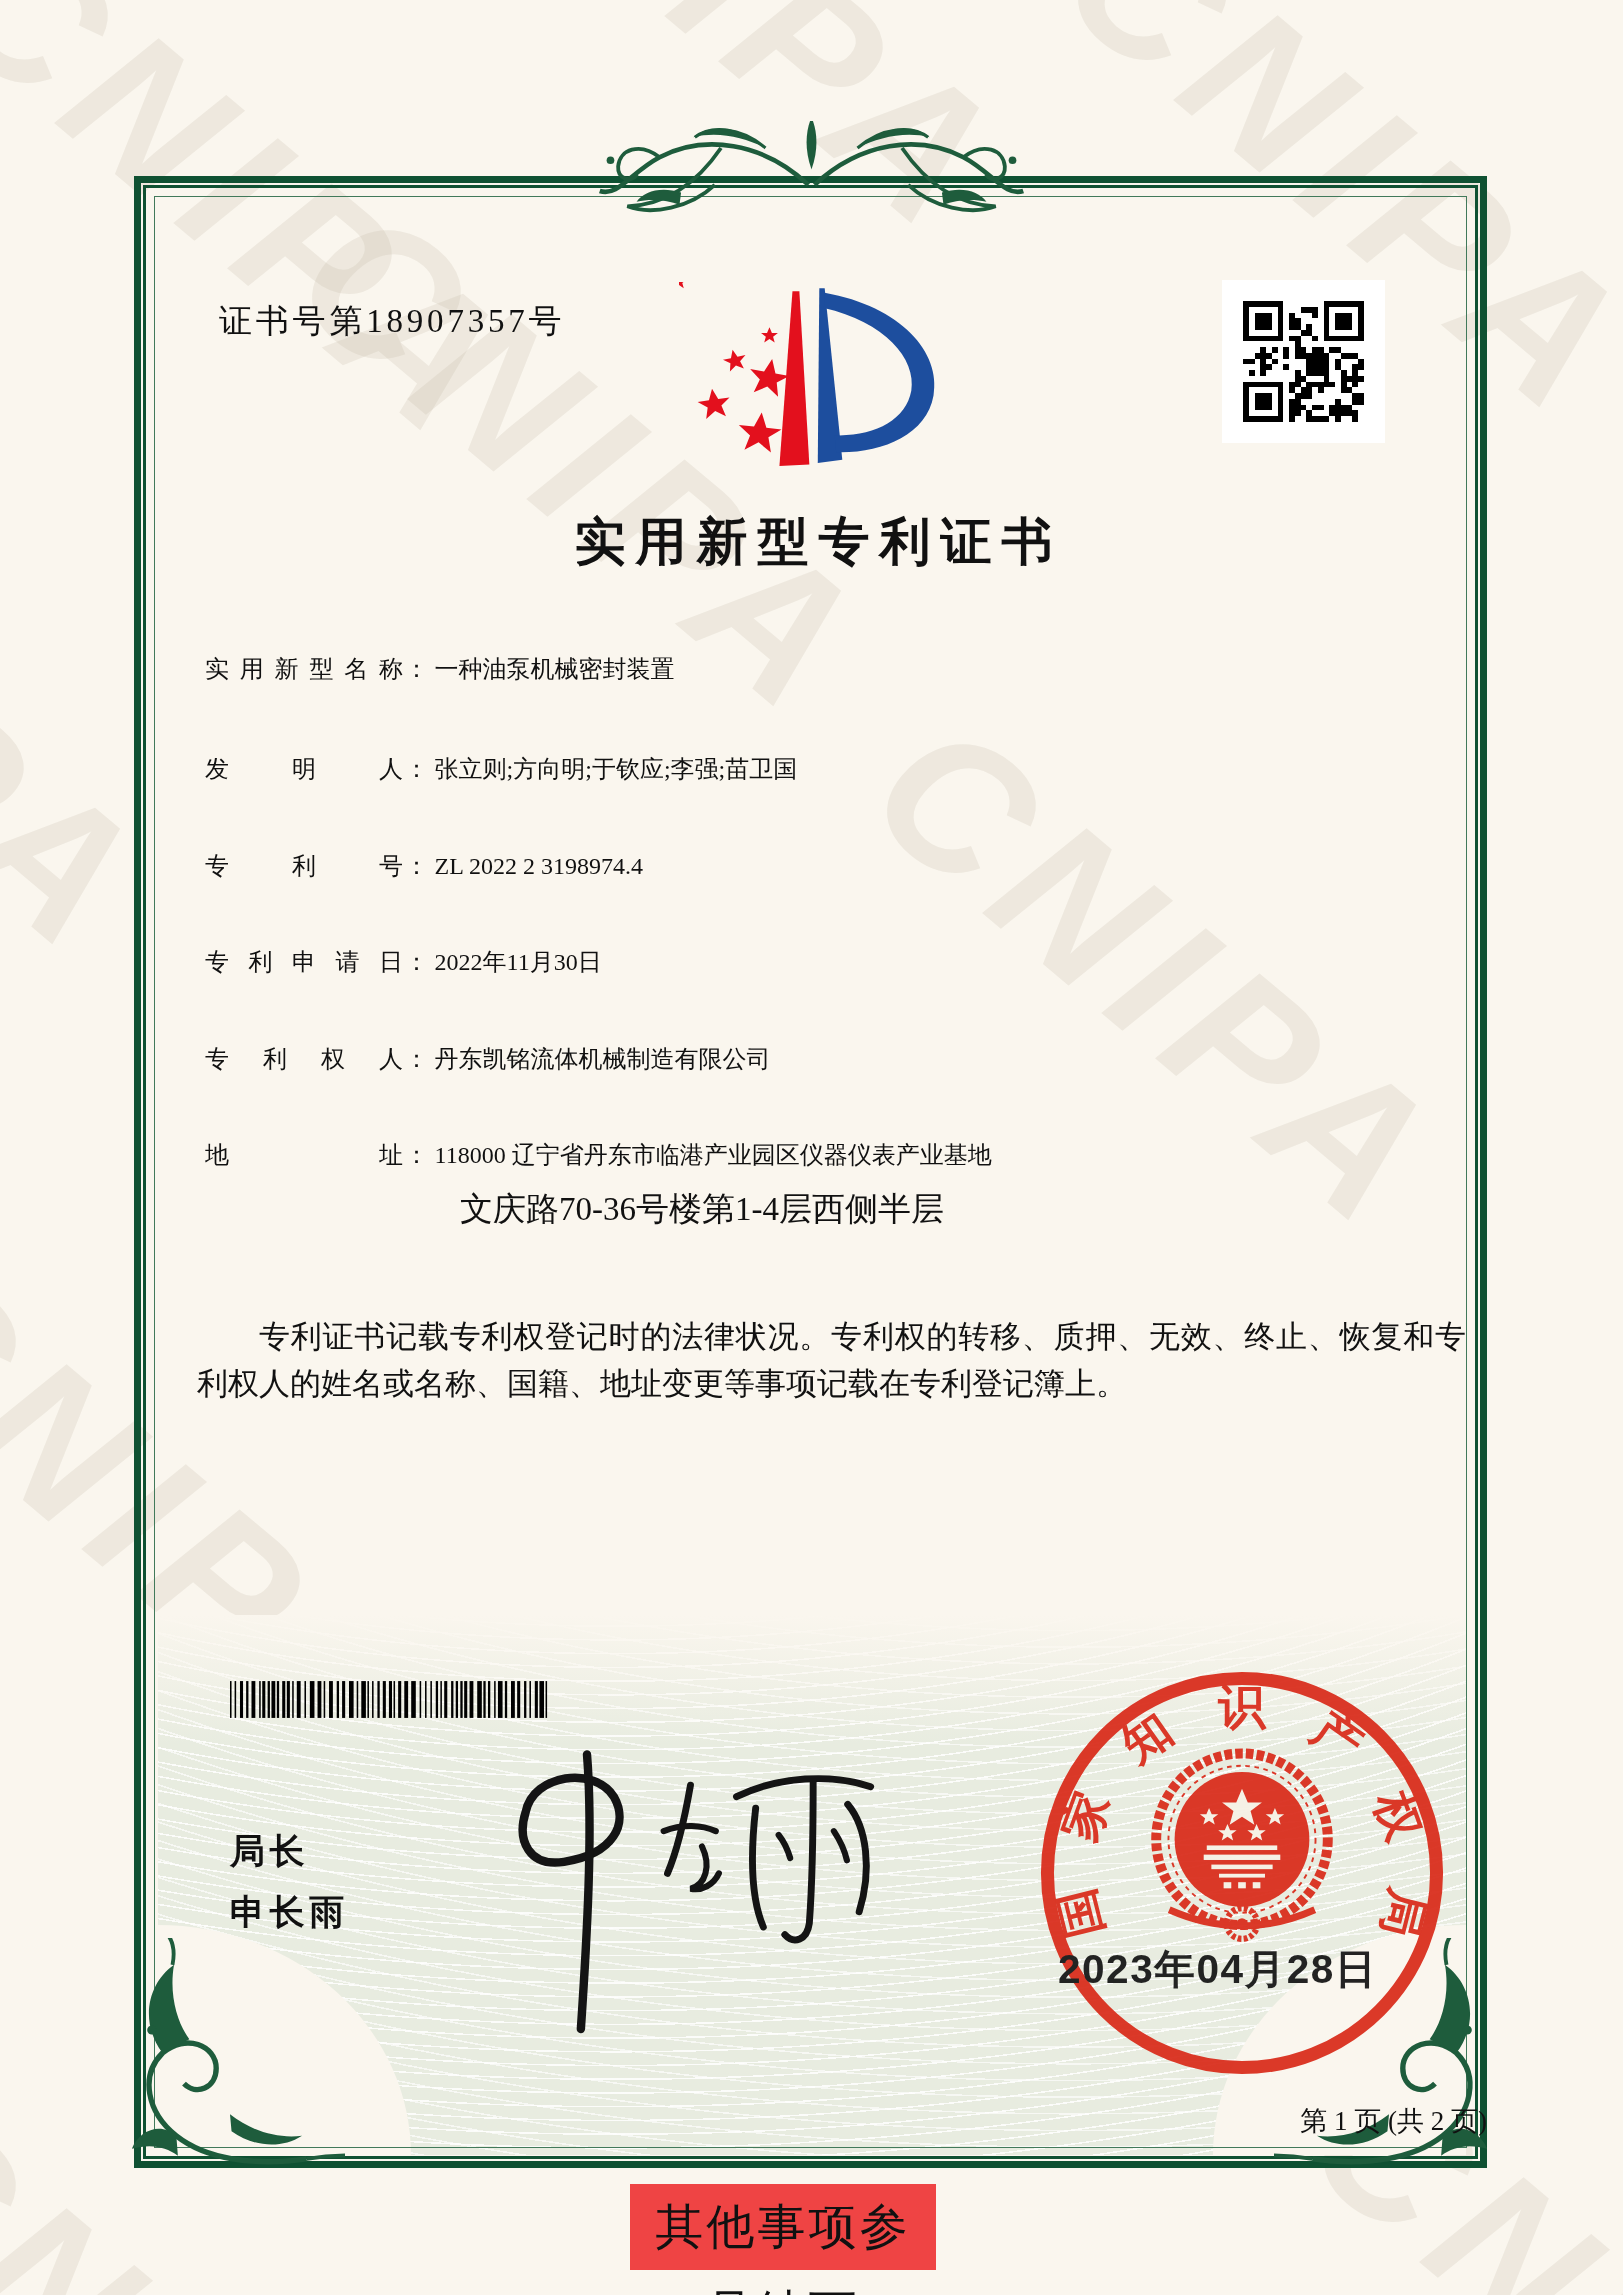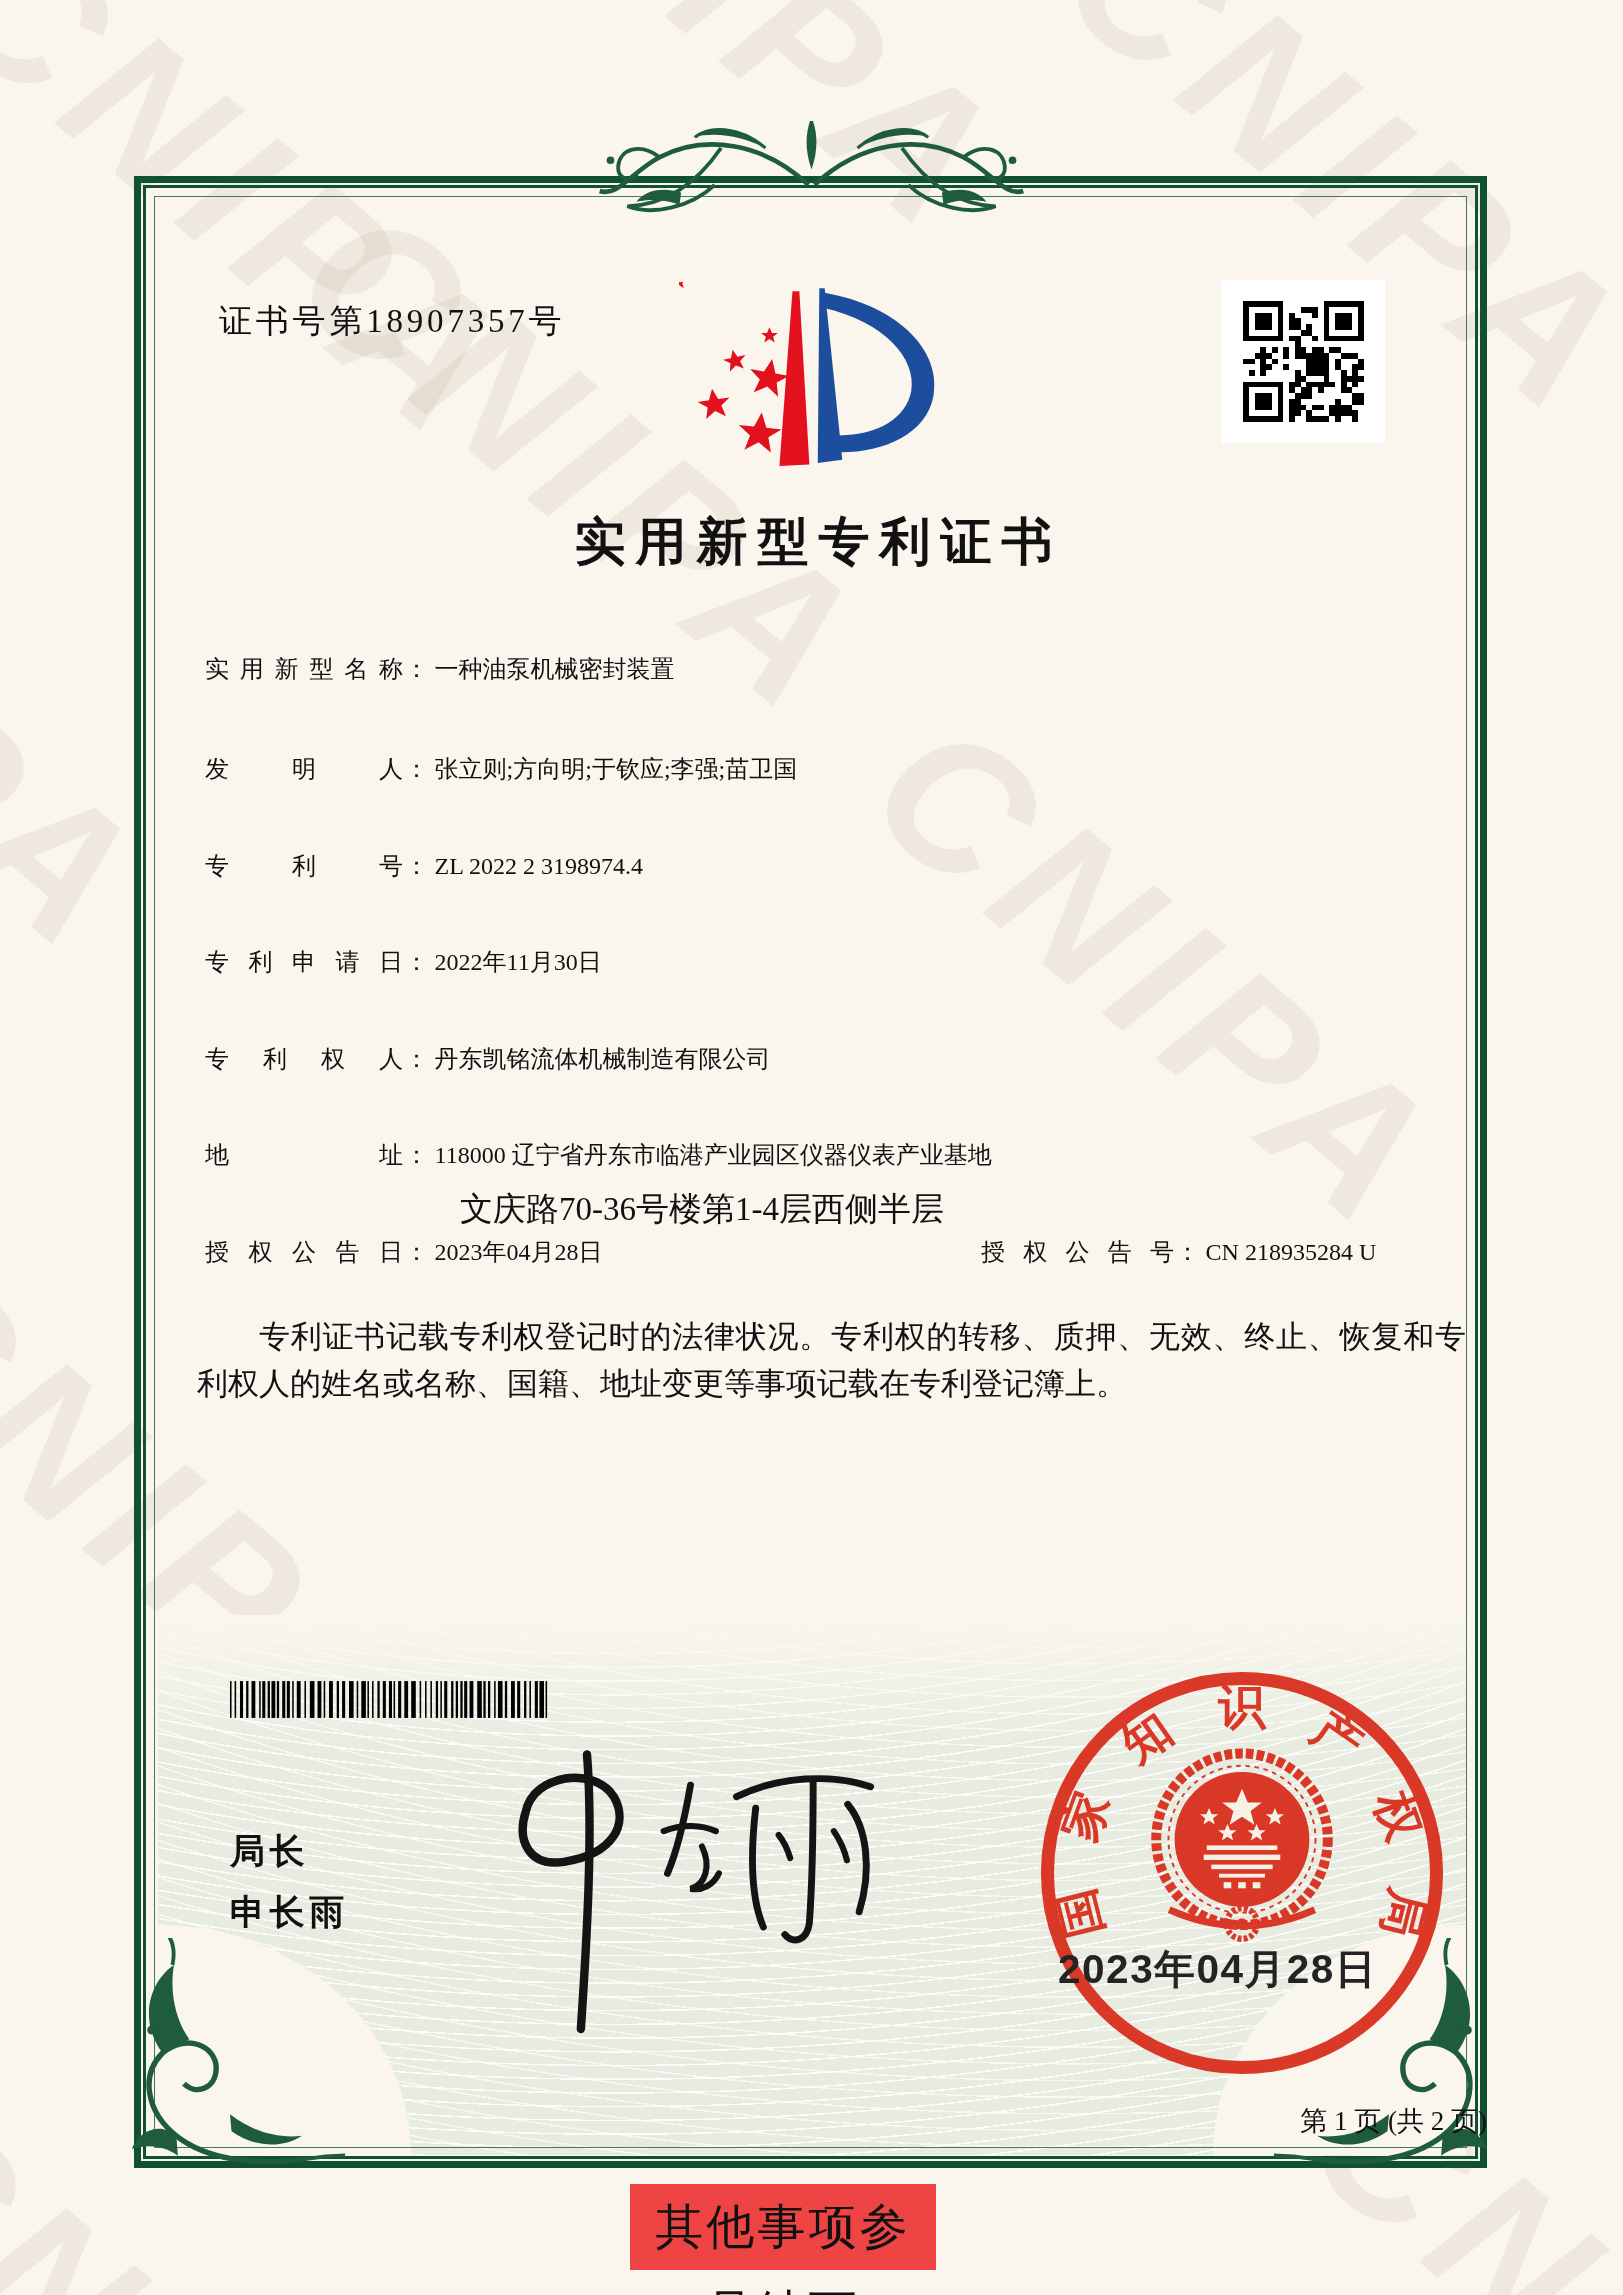--- a/index.html
+++ b/index.html
@@ -316,26 +316,20 @@
   <div class="row" style="top:946px">
     <span class="flabel">专利申请日</span><span class="colon">：</span><span class="fvalue">2022年11月30日</span>
   </div>
   <div class="row" style="top:1043px">
     <span class="flabel">专利权人</span><span class="colon">：</span><span class="fvalue">丹东凯铭流体机械制造有限公司</span>
   </div>
   <div class="row" style="top:1139px">
     <span class="flabel">地址</span><span class="colon">：</span><span class="fvalue">118000 辽宁省丹东市临港产业园区仪器仪表产业基地</span>
   </div>
   <div class="addr2">文庆路70-36号楼第1-4层西侧半层</div>
-  <div class="row" style="top:1236px">
-    <span class="flabel">授权公告日</span><span class="colon">：</span><span class="fvalue">2023年04月28日</span>
-    <span class="pair2">
-      <span class="flabel2">授权公告号</span><span class="colon">：</span><span class="fvalue">CN 218935284 U</span>
-    </span>
-  </div>
 
   <div class="paras">
     <p>专利证书记载专利权登记时的法律状况。专利权的转移、质押、无效、终止、恢复和专利权人的姓名或名称、国籍、地址变更等事项记载在专利登记簿上。</p>
   </div>
 
   <svg class="barcode" id="barcode-svg" width="324" height="37" viewBox="0 0 422 48">
       <rect x="0" y="0" width="2" height="48" fill="#000"></rect>
       <rect x="6" y="0" width="2" height="48" fill="#000"></rect>
       <rect x="13" y="0" width="4" height="48" fill="#000"></rect>
       <rect x="21" y="0" width="3" height="48" fill="#000"></rect>

